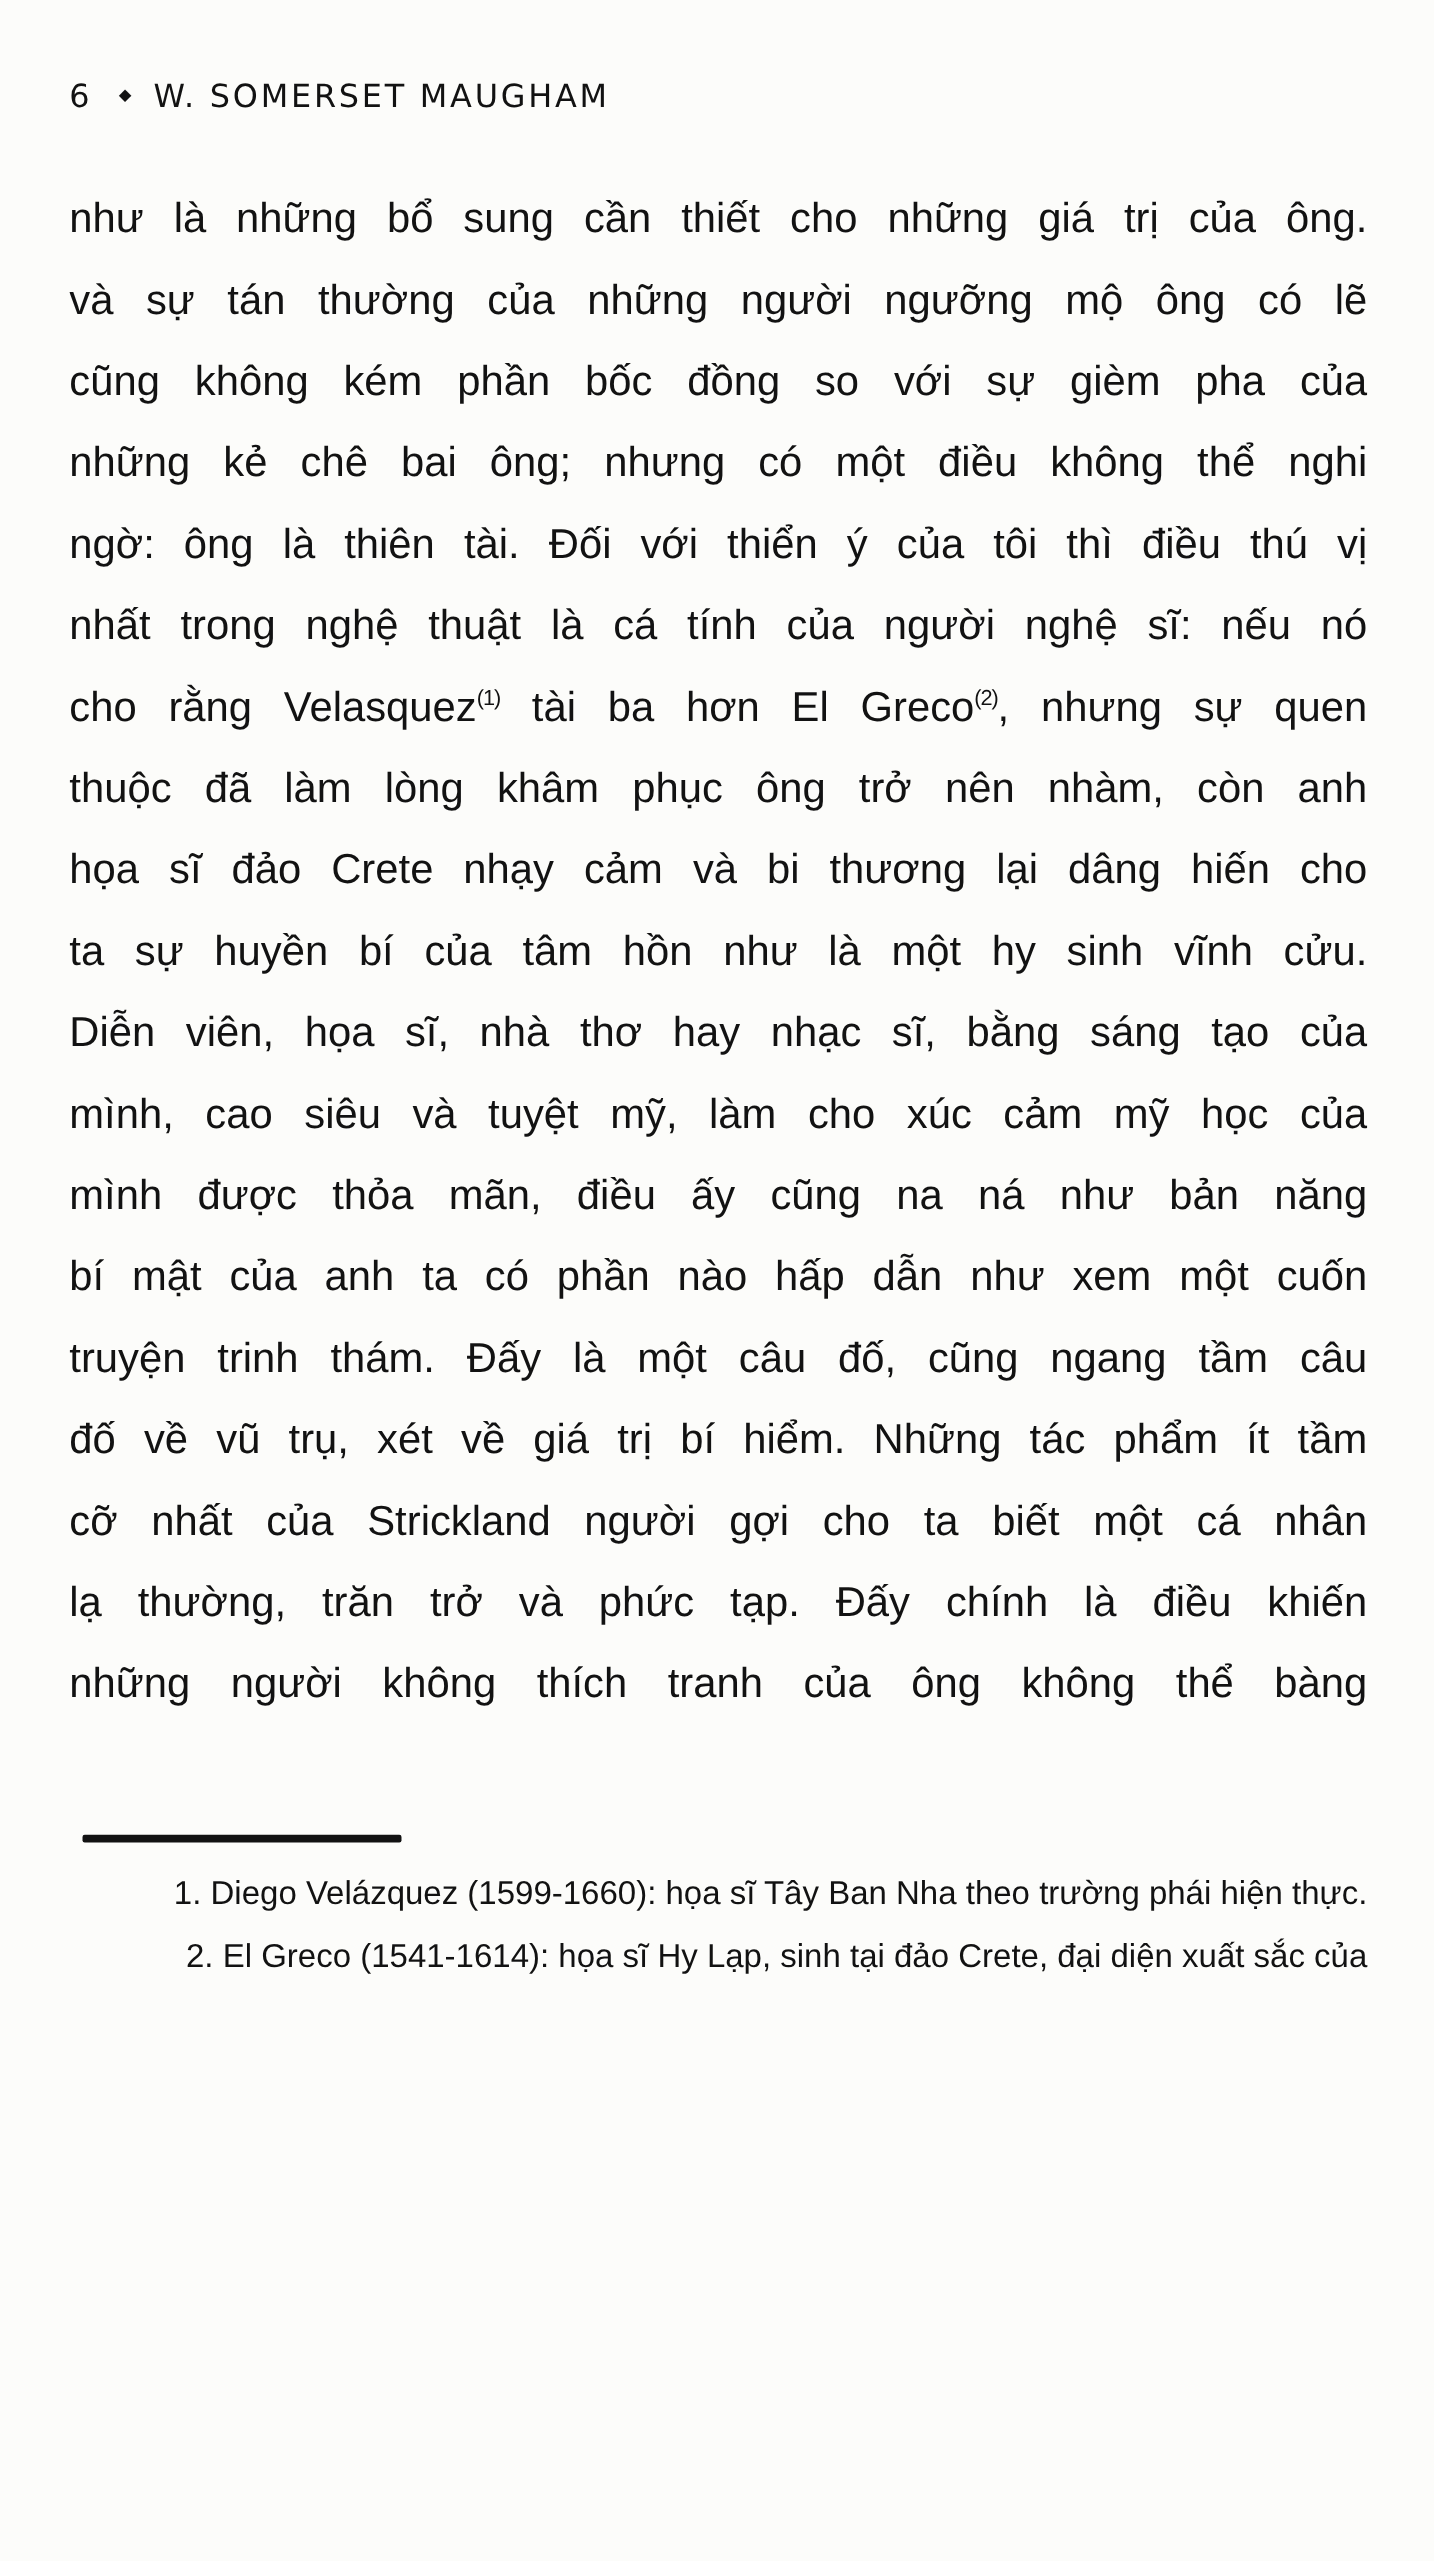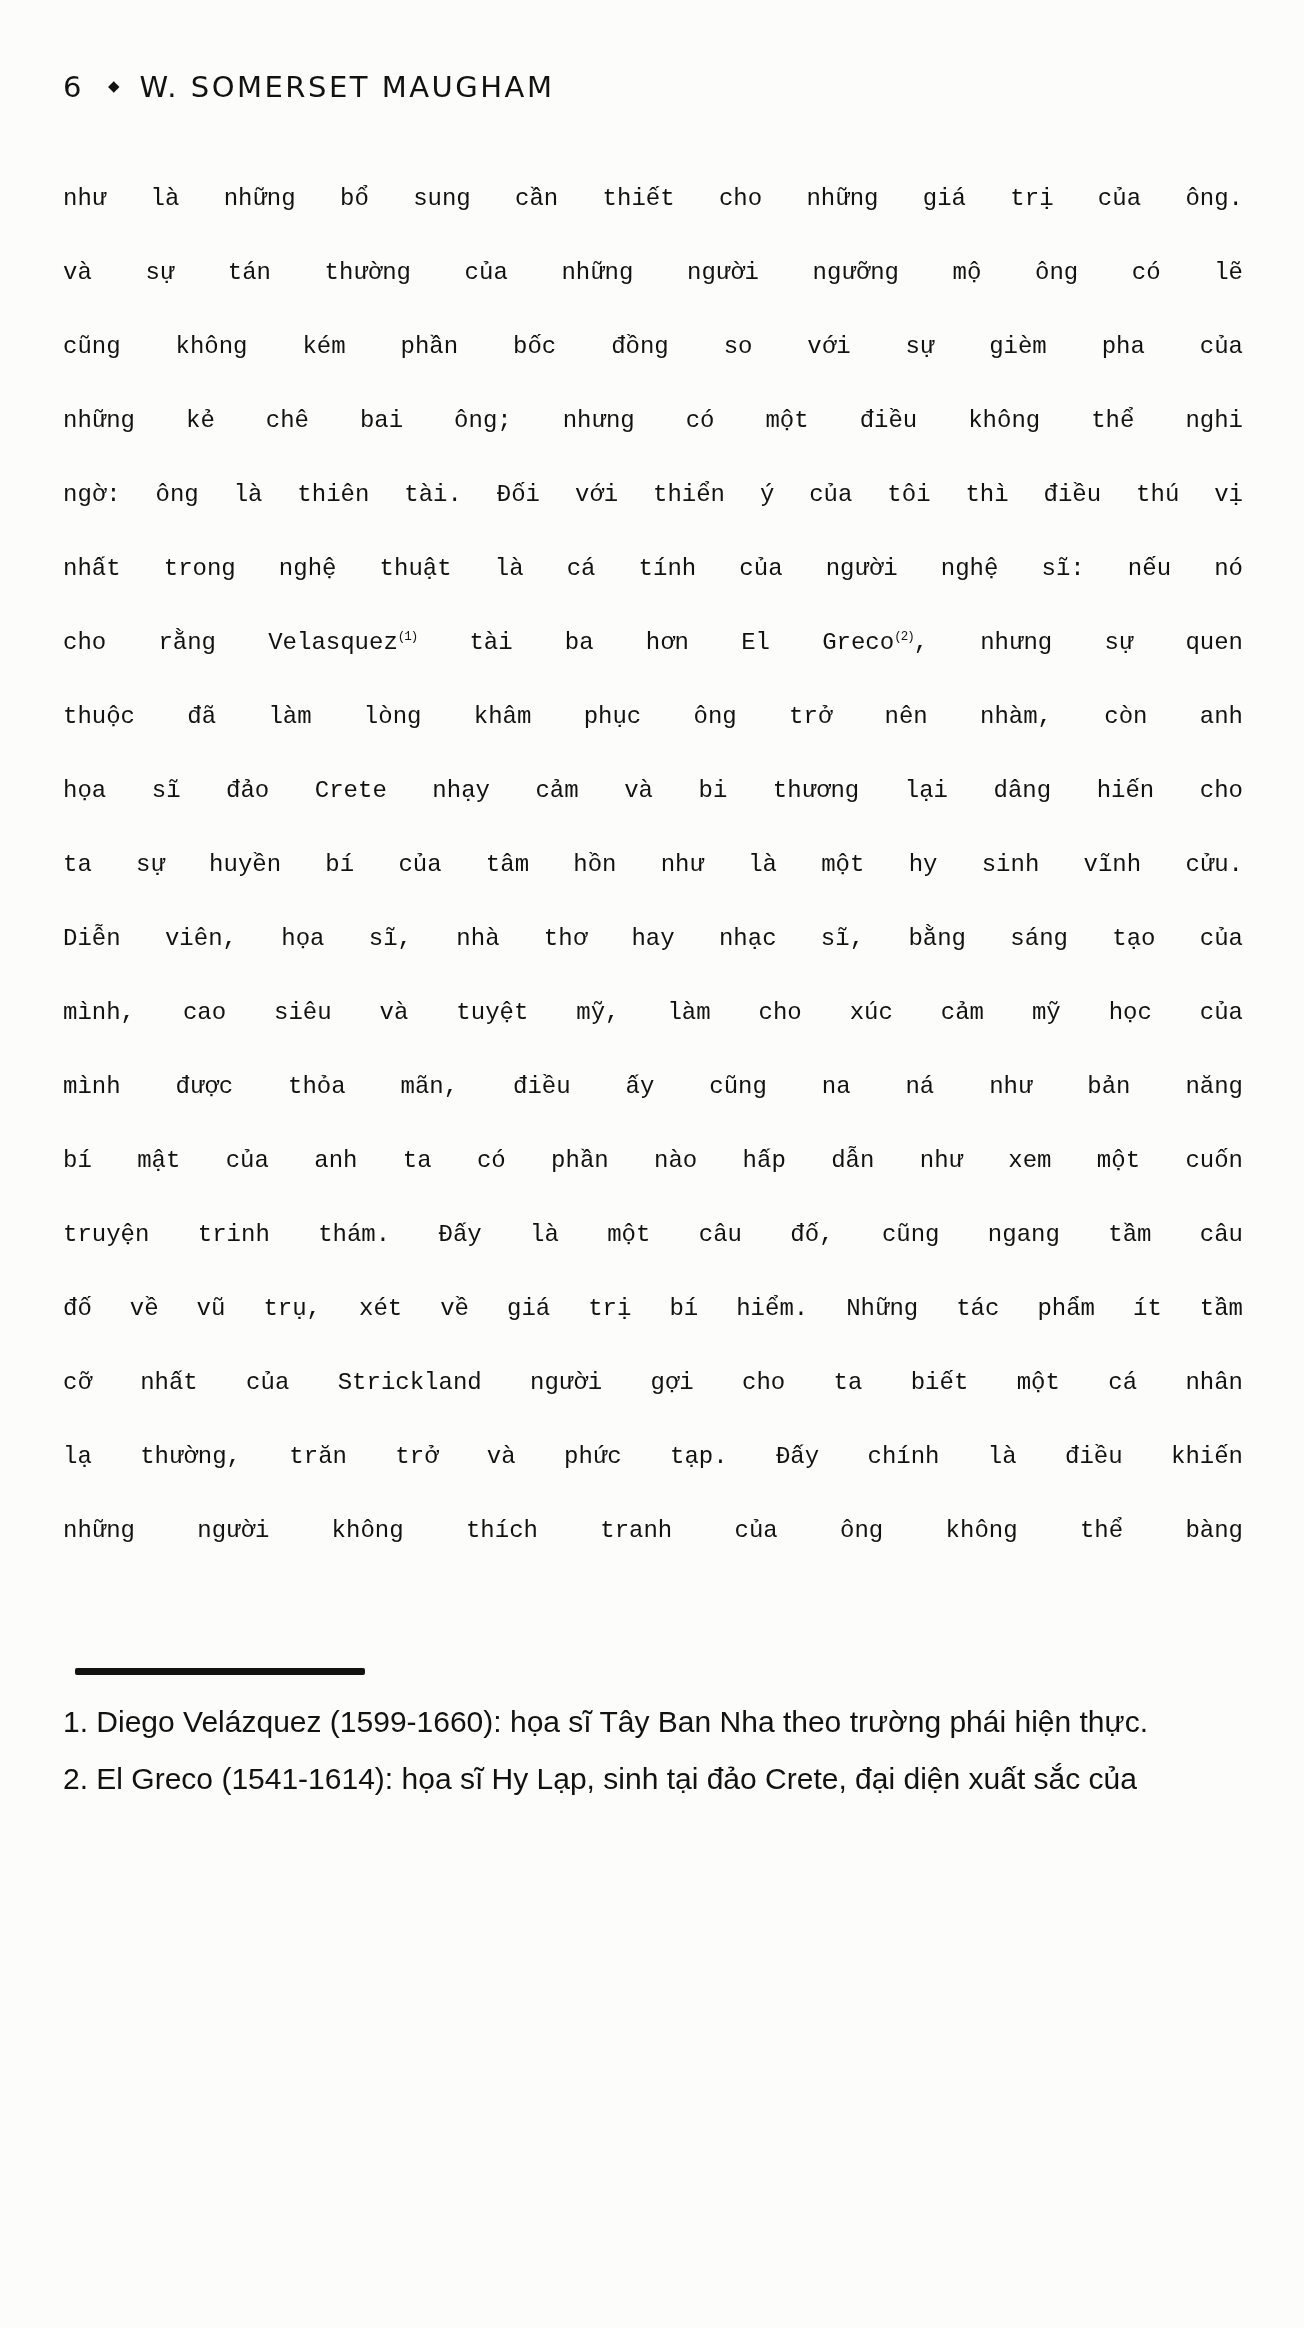--- a/index.html
+++ b/index.html
@@ -15,43 +15,43 @@
     white-space:nowrap;
   }
   .header .pgnum { display:inline-block; }
   .header .sep {
     display:inline-block; font-size:15px; letter-spacing:0;
     margin:0 20px 0 24px; transform:translateY(-6px);
   }
 
   .body-text {
     margin-top:50px;
-    font-family:Liberation Mono, monospace;
-    font-size:24px; color:var(--ink);
+    font-family:Liberation Sans, sans-serif;
+    font-size:38px; color:var(--ink);
   }
   .body-text .line {
     line-height:74px;
     text-align:justify;
     text-align-last:justify;
     text-justify:inter-word;
     overflow:hidden; white-space:normal;
   }
   .body-text sup {
     font-size:0.52em; vertical-align:super; line-height:0; letter-spacing:-1px;
   }
 
   .fn-rule {
     margin-top:100px; margin-left:12px;
     width:290px; height:7px; background:var(--ink);
     border-radius:2px;
   }
   .footnotes {
     margin-top:18px;
     font-family:"Liberation Sans", sans-serif;
-    font-size:30px; color:var(--ink);
+    font-size:30px; color:var(--ink);text-align:right;
   }
   .footnotes .fn-line {
     line-height:57px; white-space:nowrap; overflow:visible;
   }
 </style>
 </head>
 <body>
 
 <div class="page">
 

